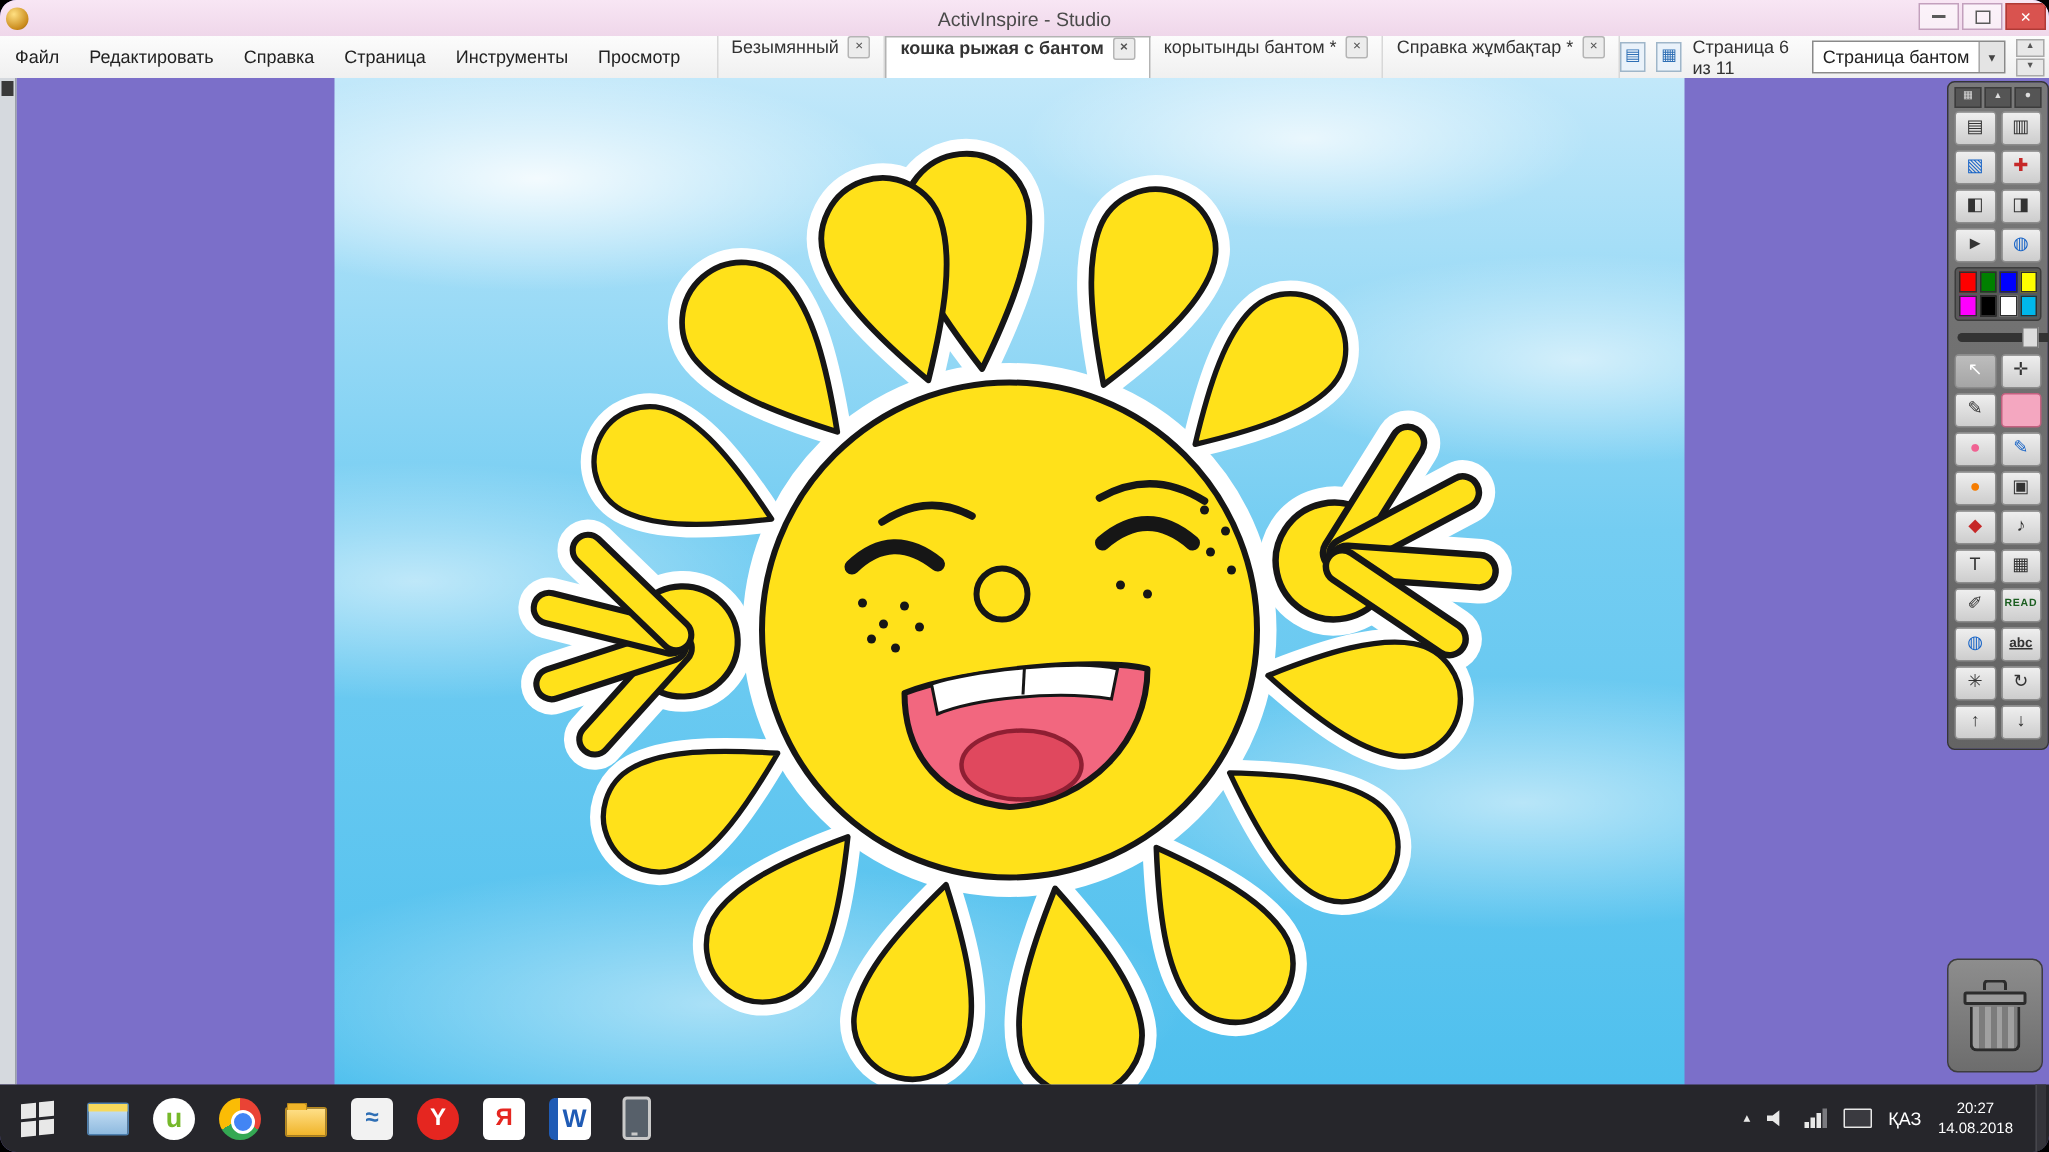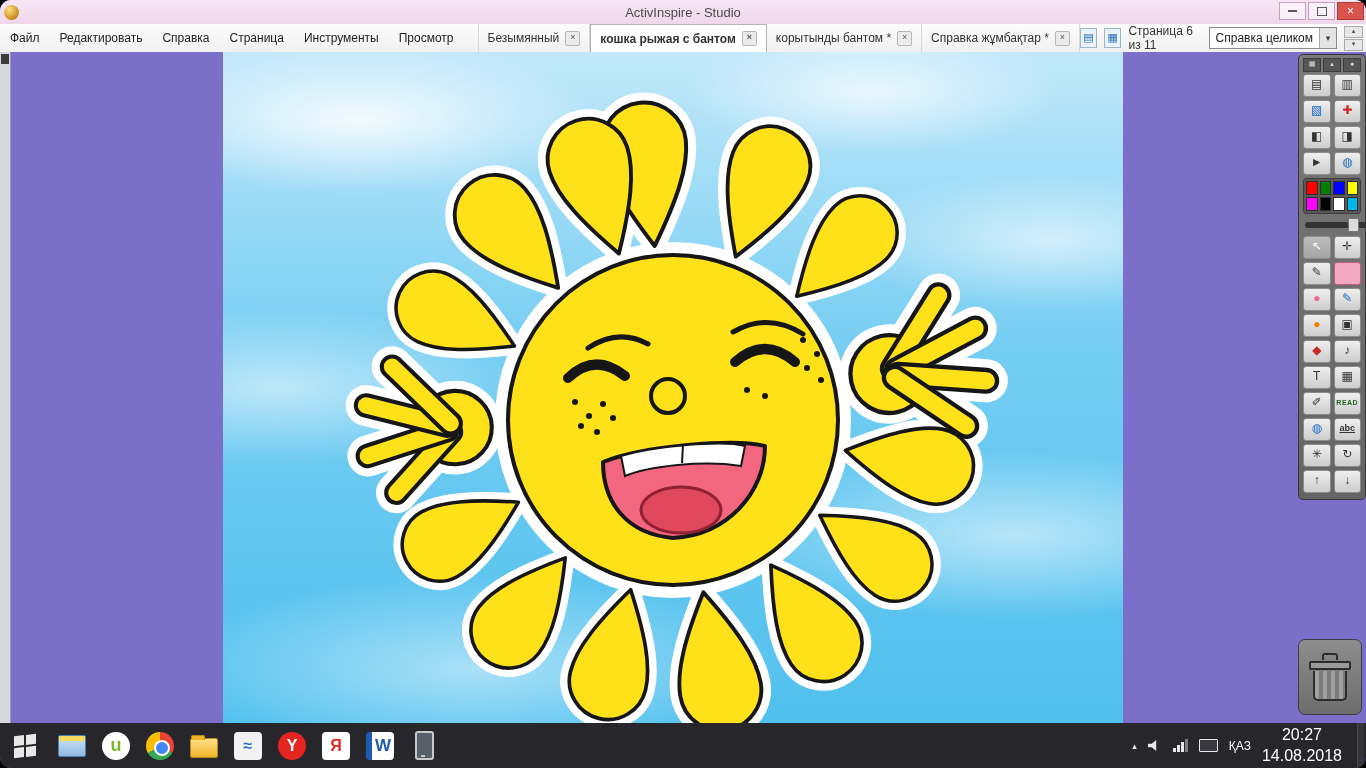--- a/index.html
+++ b/index.html
@@ -18,21 +18,21 @@
     display:flex;align-items:center;justify-content:center;box-sizing:border-box;}
   .win-btn .bar{width:9px;height:2px;background:#5a5a5a;}
   .win-btn .box{width:8px;height:7px;border:1px solid #5a5a5a;}
   .win-btn.close{background:#d9534f;border-color:#b03a36;color:#fff;font-size:12px;line-height:1;}
   
   .menurow{position:absolute;left:0;top:24px;width:100%;height:28px;
     background:linear-gradient(#fcfcfc,#f0f0f0);border-bottom:1px solid #c9c9c9;
     display:flex;align-items:stretch;font-size:12px;color:#222;}
   .menu-item{display:flex;align-items:center;padding:0 10px;cursor:default;}
   .tabstrip{display:flex;margin-left:14px;border-left:1px solid #d8d8d8;}
-  .tab{display:flex;align-items:center;gap:6px;padding:0 9px;border-right:1px solid #d8d8d8;
+  .tab{display:flex;gap:6px;padding:0 9px;border-right:1px solid #d8d8d8;
     color:#333;white-space:nowrap;}
   .tab.active{background:#fff;font-weight:bold;border:1px solid #b3b3b3;border-bottom:none;}
   .tabx{width:13px;height:13px;border:1px solid #b5b5b5;border-radius:2px;background:#ececec;
     font-size:9px;line-height:11px;text-align:center;color:#555;}
   .pagebar{margin-left:auto;display:flex;align-items:center;gap:7px;padding-right:3px;}
   .pb-icon{width:20px;height:18px;border:1px solid #9fb6c9;background:#eaf2fa;color:#2f6fb5;
     font-size:11px;text-align:center;line-height:17px;}
   .pageinfo{color:#333;}
   .zoom-select{display:flex;align-items:center;height:20px;border:1px solid #8a8a8a;background:#fff;}
   .zoom-select .zval{padding:0 6px;font-size:12px;color:#222;white-space:nowrap;}
@@ -121,21 +121,21 @@
   .tray-arrow{font-size:9px;color:#e8e8e8;}
   .speaker{width:14px;height:12px;background:#e8e8e8;
     clip-path:polygon(0 35%,28% 35%,60% 5%,60% 95%,28% 65%,0 65%);}
   .netbars{display:flex;align-items:flex-end;gap:1px;height:13px;}
   .netbars i{display:block;width:3px;background:#e8e8e8;}
   .netbars i:nth-child(1){height:4px;} .netbars i:nth-child(2){height:7px;}
   .netbars i:nth-child(3){height:10px;} .netbars i:nth-child(4){height:13px;background:#7a7a7f;}
   .kbd{width:17px;height:11px;border:1px solid #e8e8e8;border-radius:1px;
     background:linear-gradient(#3a3a40,#3a3a40);}
   .lang{font-size:12px;color:#fff;}
-  .clock{font-size:16px;line-height:1.3;text-align:center;color:#fff;}
+  .clock{font-size:10px;line-height:1.3;text-align:center;color:#fff;}
   .edge-sliver{width:6px;height:45px;background:#34343a;border-left:1px solid #46464c;margin-left:4px;}
 </style>
 </head>
 <body>
 
 <div id="screen">
 
   <div class="titlebar">
     <div class="app-icon"></div>
     <div class="win-title">ActivInspire - Studio</div>
@@ -175,21 +175,21 @@
         <span>Справка жұмбақтар *</span>
         <span class="tabx">×</span>
       </div>
     </div>
 
     <div class="pagebar">
       <div class="pb-icon">▤</div>
       <div class="pb-icon">▦</div>
       <div class="pageinfo">Страница 6 из 11</div>
       <div class="zoom-select">
-        <span class="zval">Справка целиком</span>
+        <span class="zval">Страница бантом</span>
         <span class="zarr">▾</span>
       </div>
       <div class="mini-scroll">
         <div>▴</div>
         <div>▾</div>
       </div>
     </div>
   </div>
 
   <div class="main">

